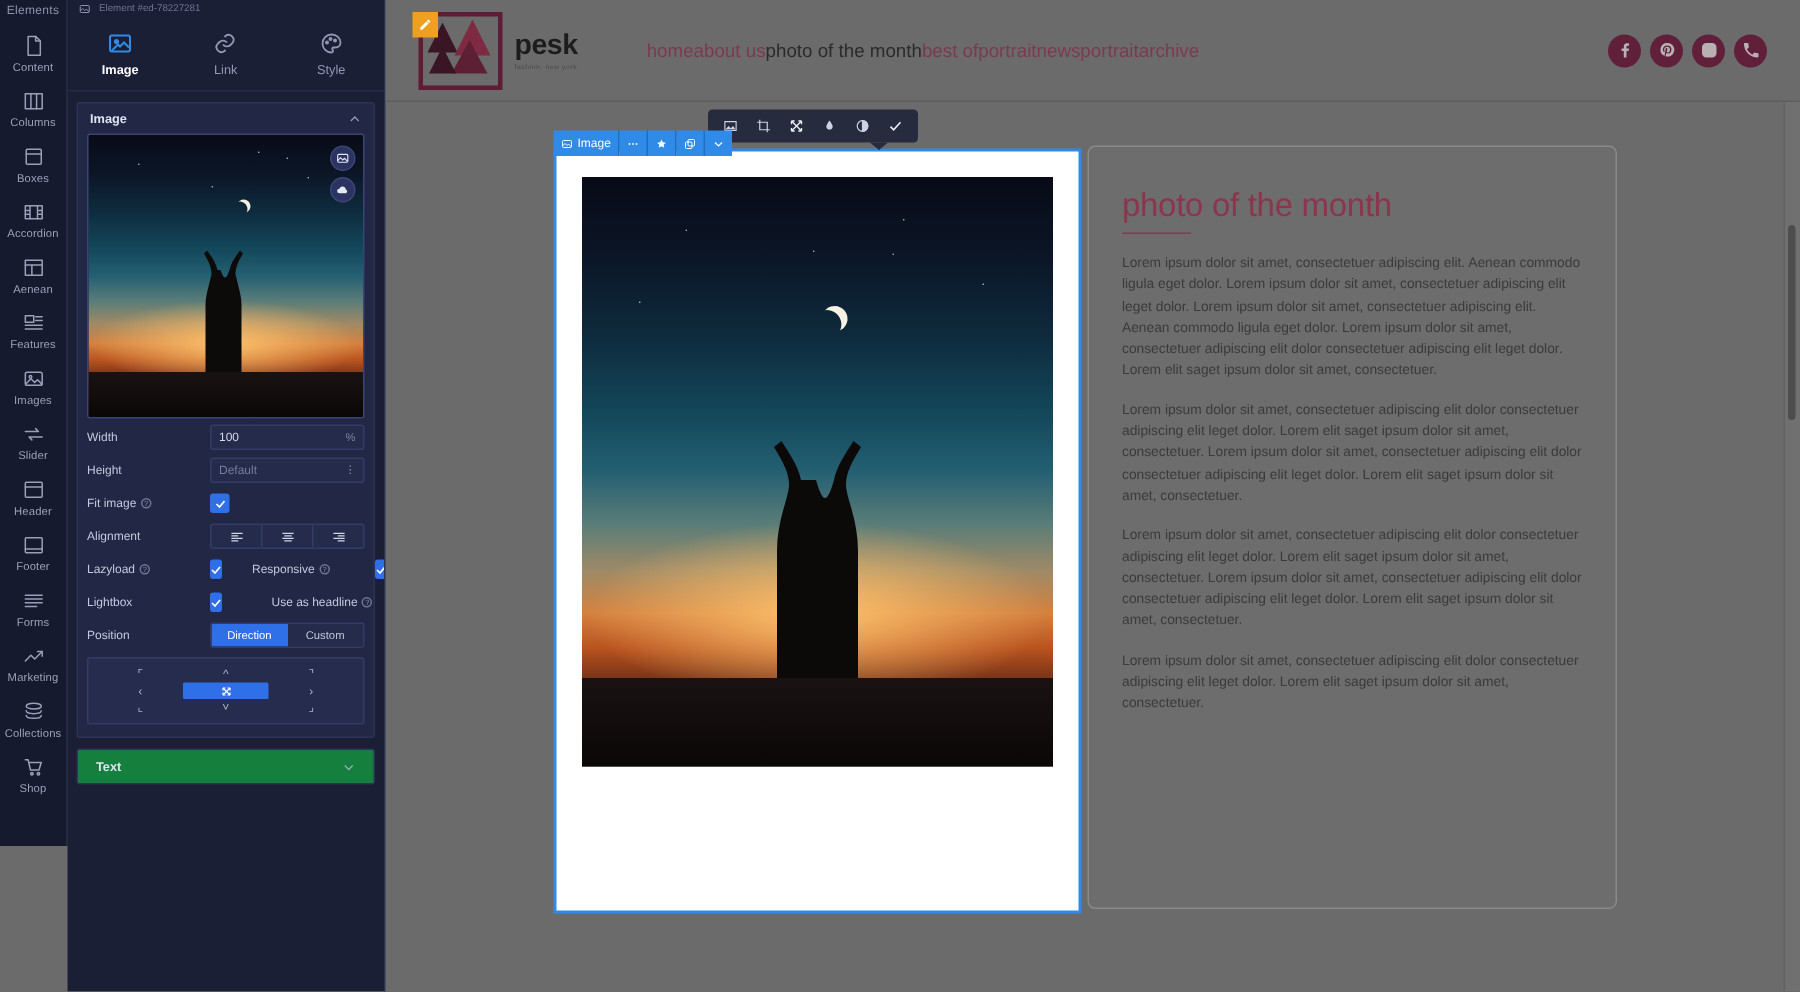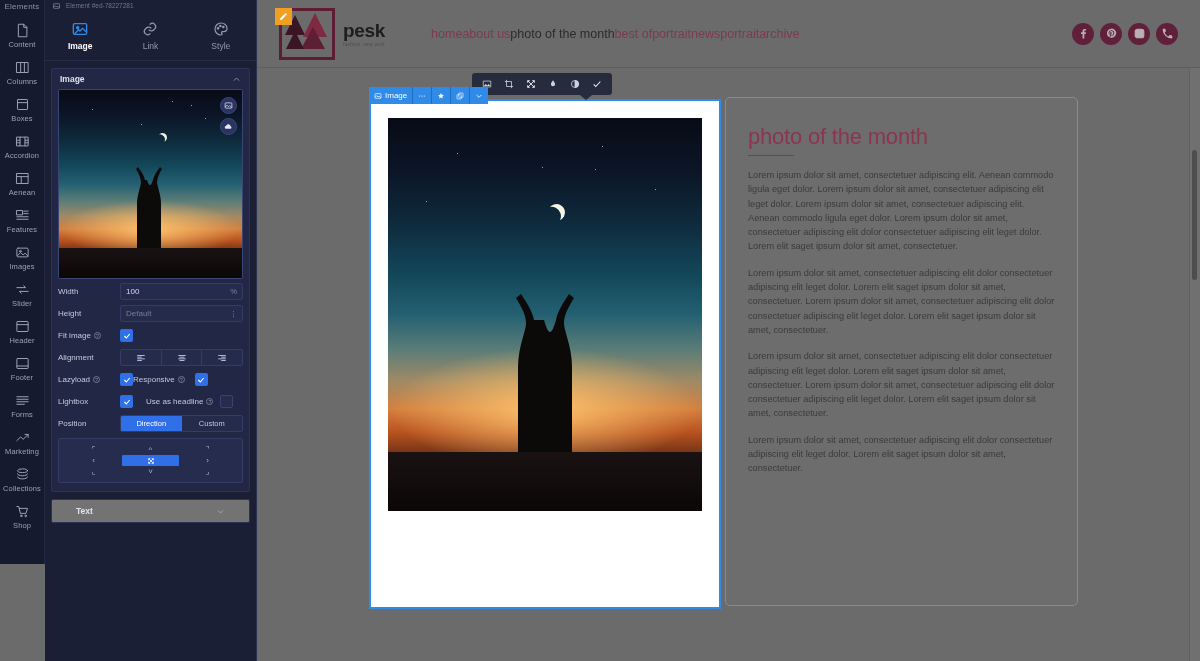--- a/index.html
+++ b/index.html
@@ -102,21 +102,21 @@
     position: absolute; right: 5px; width: 17px; height: 17px;
     border-radius: 50%; background: #2b3straight; background: #2b3360;
     border: 1px solid #3d4madeup; border: 1px solid #3d4678;
     display: flex; align-items: center; justify-content: center; cursor: pointer;
   }
   .pv-btn svg { width: 9px; height: 9px; }
   .pv-btn.b1 { top: 7px; }
   .pv-btn.b2 { top: 28px; }
 
   .row {
-    display: flex; align-items: center; min-height: 19px; margin-top: 3px;
+    display: flex; align-items: center; min-height: 19px; margin-top: 3px; gap: 20px;
   }
   .row .rlab {
     width: 62px; flex: 0 0 62px; font-size: 8px; color: #c3c9dd;
     display: flex; align-items: center; gap: 3px;
   }
   .qmark {
     width: 7px; height: 7px; border-radius: 50%;
     border: 1px solid #6f7694; color: #8d94b2;
     font-size: 5px; line-height: 6px; text-align: center;
   }
@@ -164,23 +164,23 @@
     align-items: center; justify-items: center;
   }
   .posgrid .pc { color: #aeb4cc; font-size: 8px; cursor: pointer; line-height: 8px; }
   .posgrid .center {
     background: #2f6fe8; color: #fff; width: 100%; height: 11px;
     display: flex; align-items: center; justify-content: center; border-radius: 1px;
   }
   .posgrid .center svg { width: 8px; height: 8px; }
 
   .collapsed {
-    margin: 7px 6px 0 6px; background: #737373; border: 1px solid #2d3356;
+    margin: 7px 6px 0 6px; background: #15803d; border: 1px solid #2d3356;
     border-radius: 2px; display: flex; align-items: center;
-    justify-content: space-between; padding: 6px 24px;
+    justify-content: space-between; padding: 6px 12px;
     font-size: 8.5px; color: #dfe3f1; font-weight: bold; cursor: pointer; gap: 23px;
   }
 
   
   .canvas {
     position: absolute; left: 257px; top: 0; right: 0; bottom: 0;
     background: #6b6b6b; overflow: hidden;
   }
   .site-header {
     position: absolute; left: 0; top: 0; right: 0; height: 68px;

